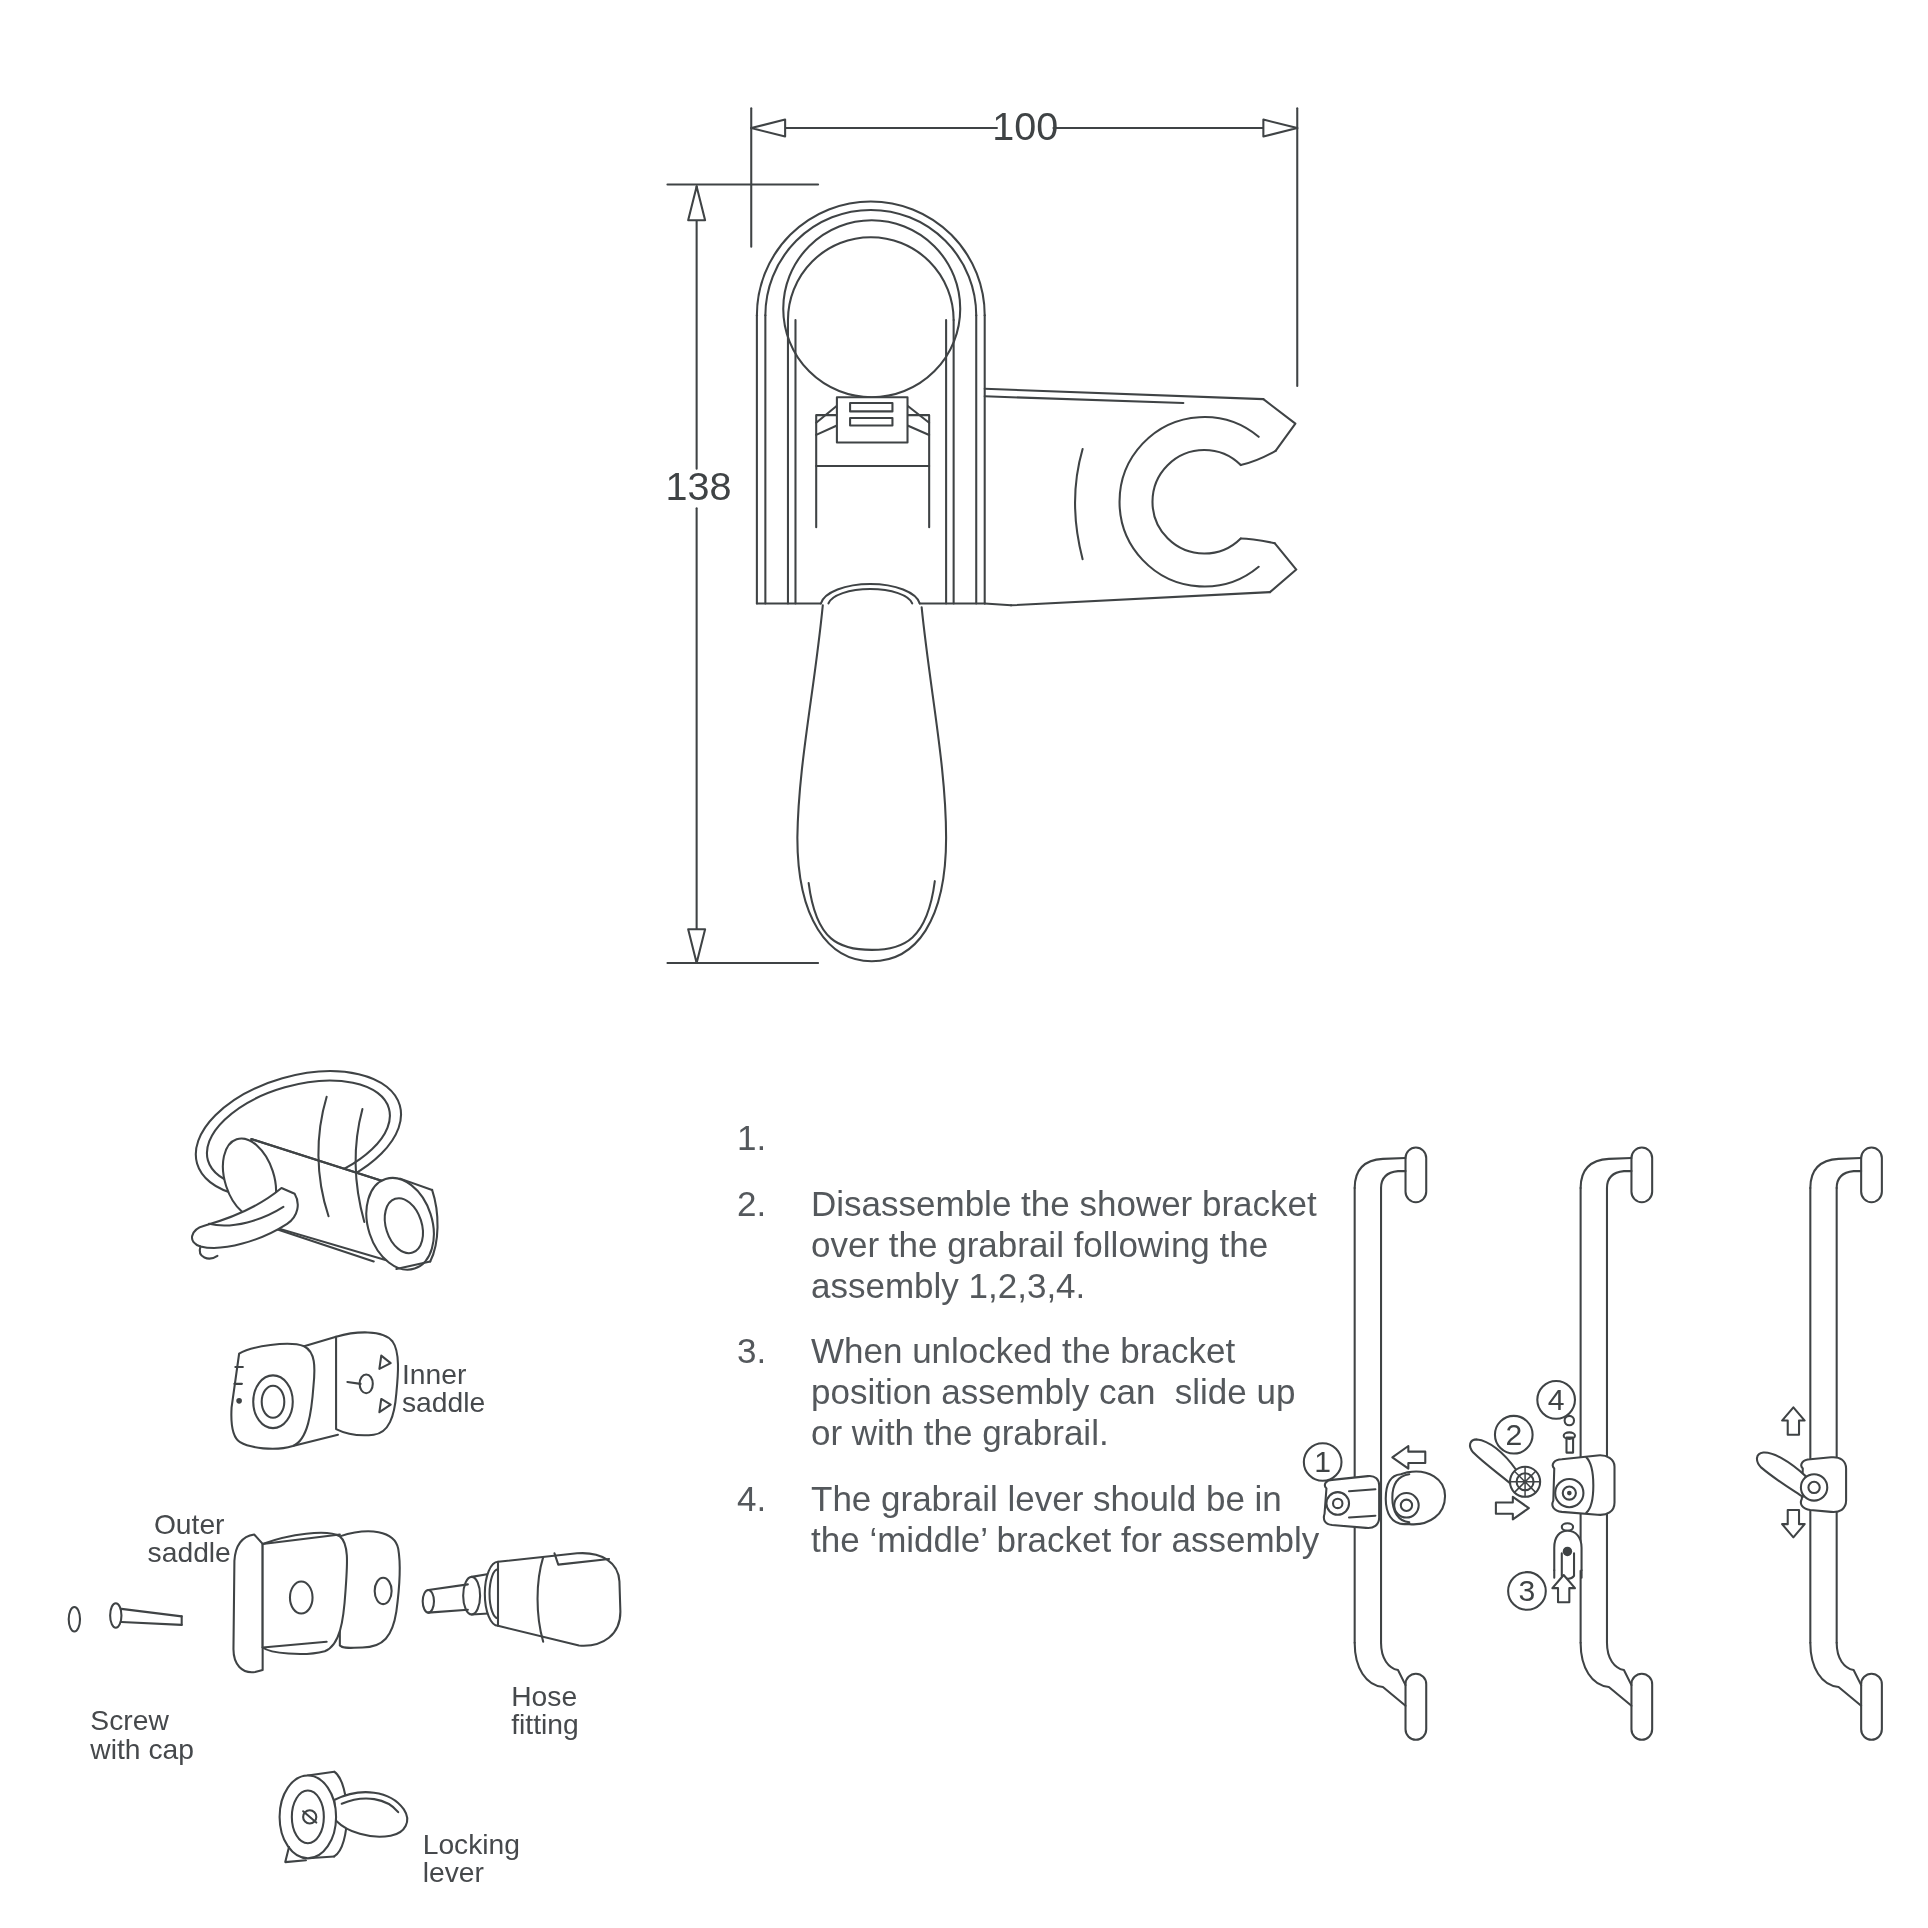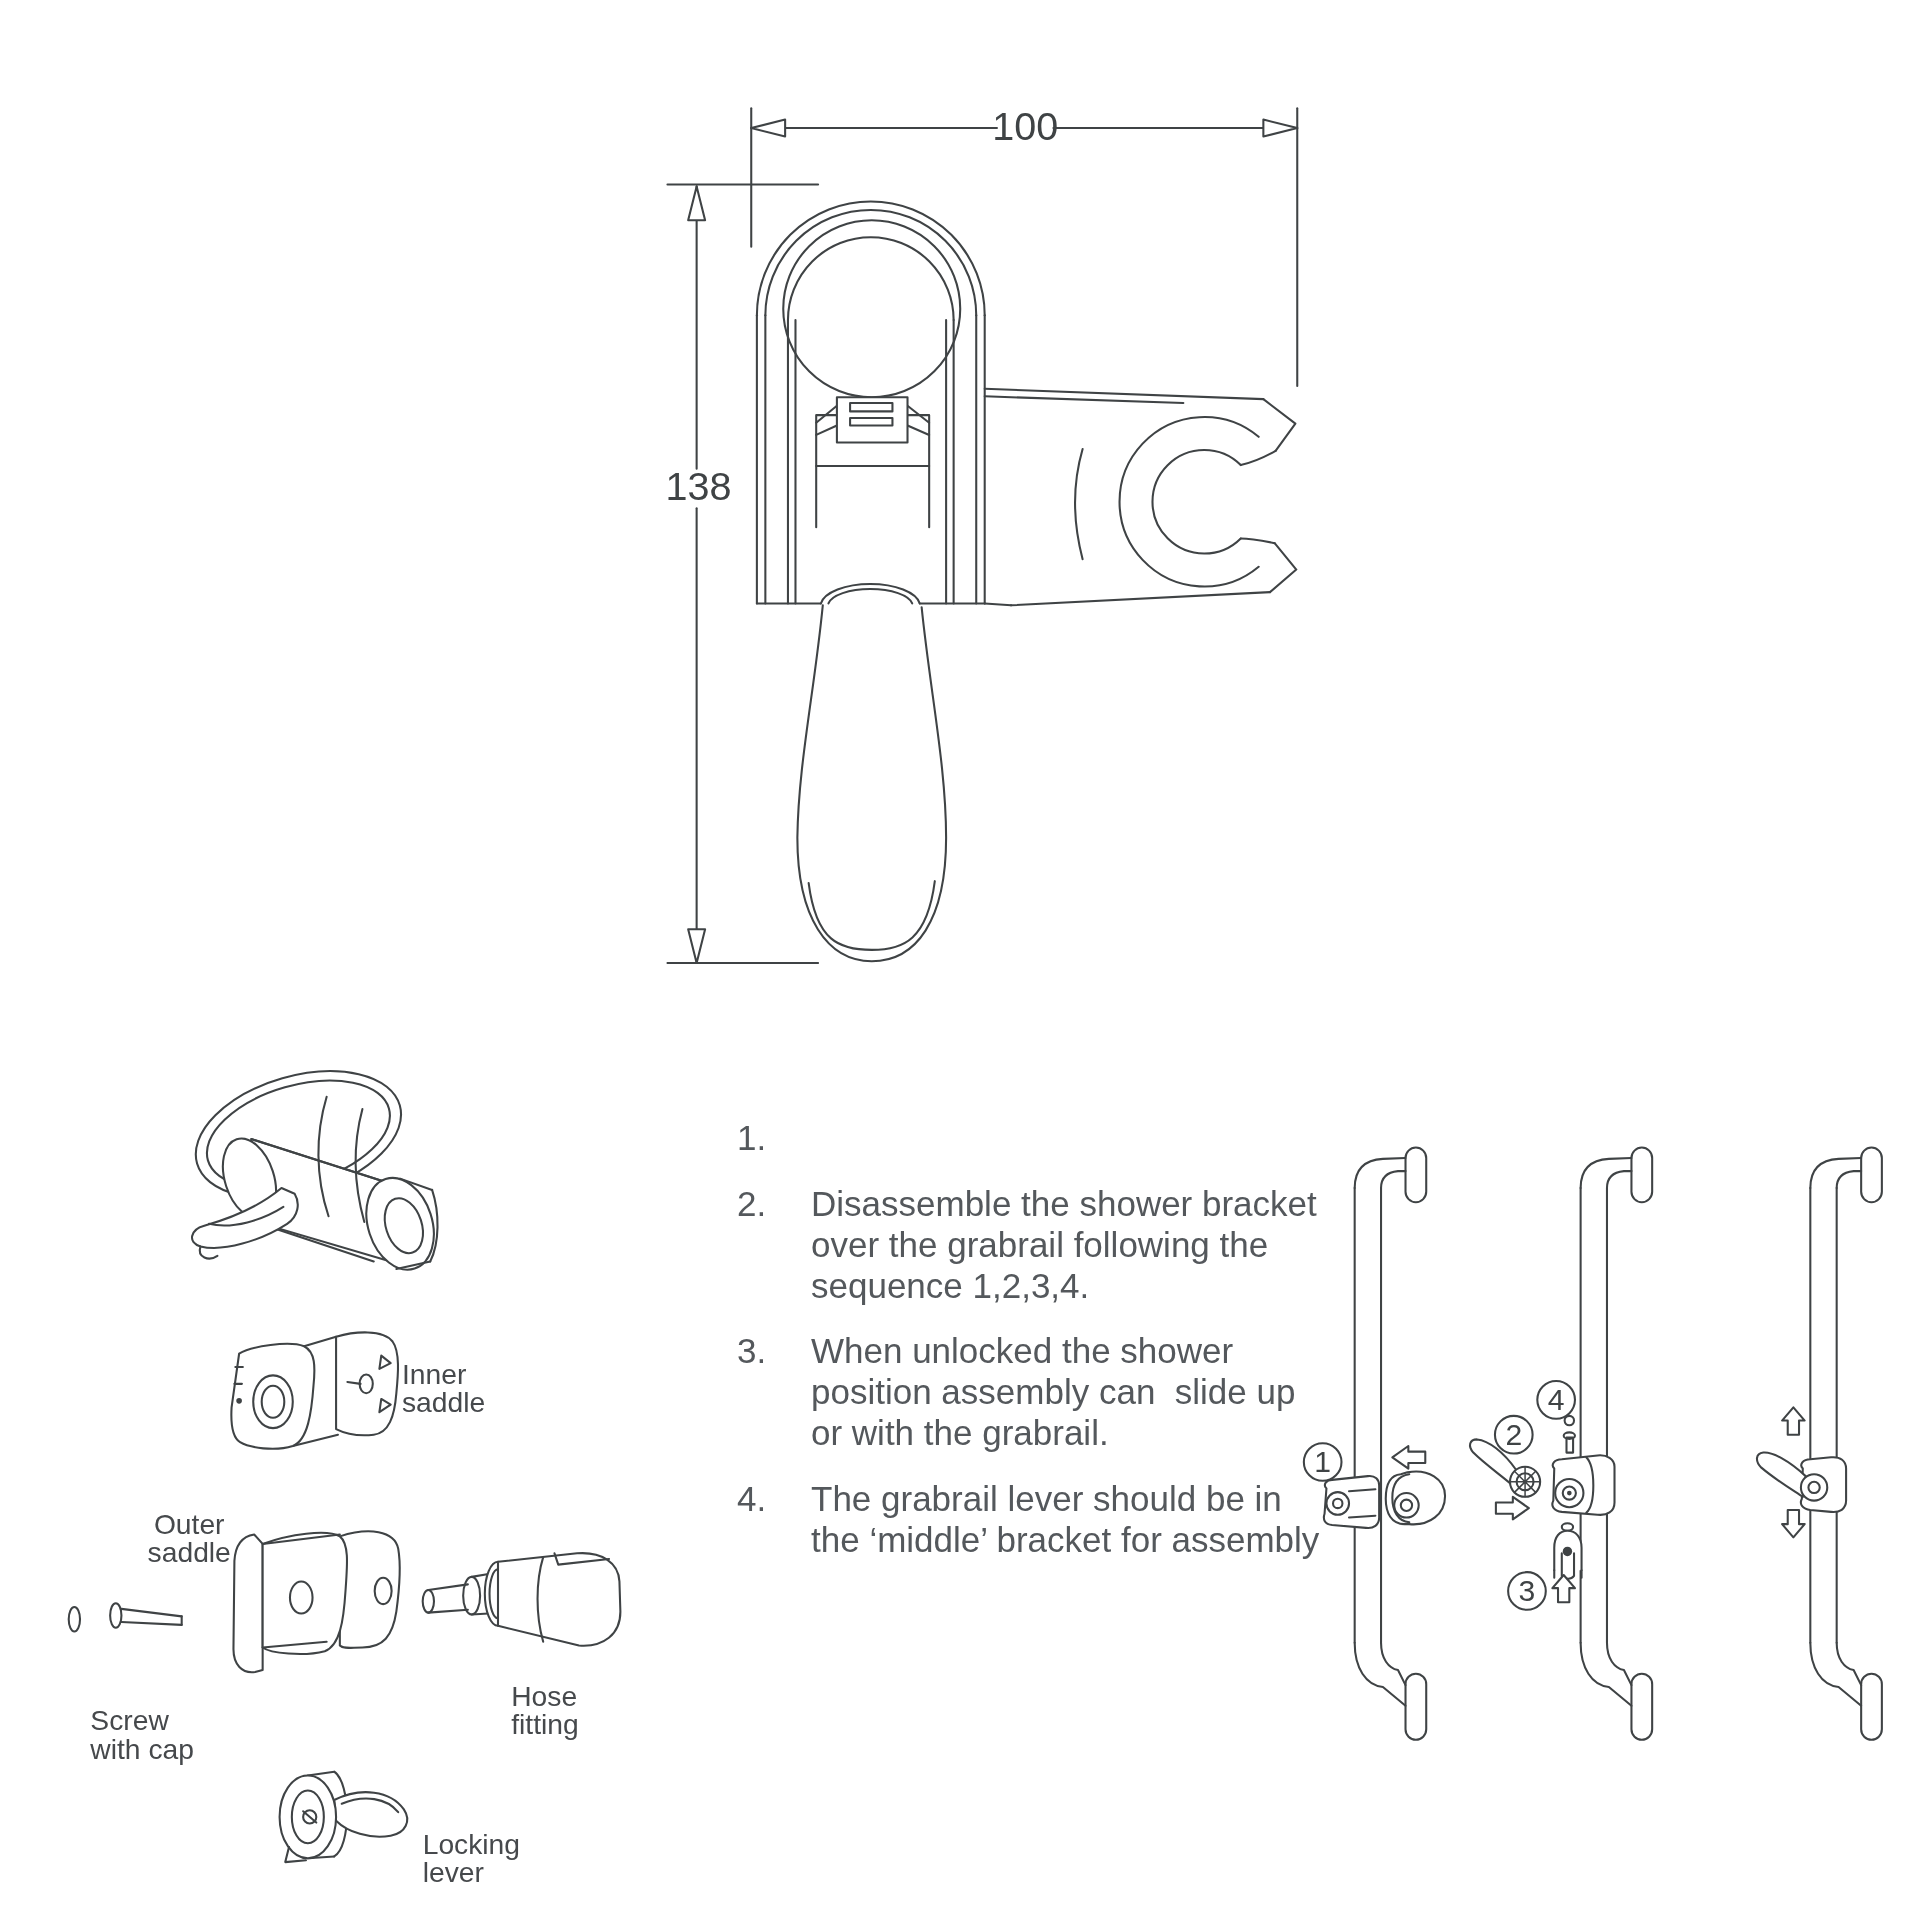--- a/index.html
+++ b/index.html
@@ -269,27 +269,27 @@
 
 <div id="instructions">
   <div class="instr-item">
     <div class="instr-num">1.</div>
   </div>
   <div class="instr-item">
     <div class="instr-num">2.</div>
     <div>
       <div class="instr-line">Disassemble the shower bracket</div>
       <div class="instr-line">over the grabrail following the</div>
-      <div class="instr-line">sequence 1,2,3,4.</div>
+      <div class="instr-line">assembly 1,2,3,4.</div>
     </div>
   </div>
   <div class="instr-item">
     <div class="instr-num">3.</div>
     <div>
-      <div class="instr-line">When unlocked the shower</div>
+      <div class="instr-line">When unlocked the bracket</div>
       <div class="instr-line">position assembly can  slide up</div>
       <div class="instr-line">or with the grabrail.</div>
     </div>
   </div>
   <div class="instr-item">
     <div class="instr-num">4.</div>
     <div>
       <div class="instr-line">The grabrail lever should be in</div>
       <div class="instr-line">the ‘middle’ bracket for assembly</div>
     </div>

